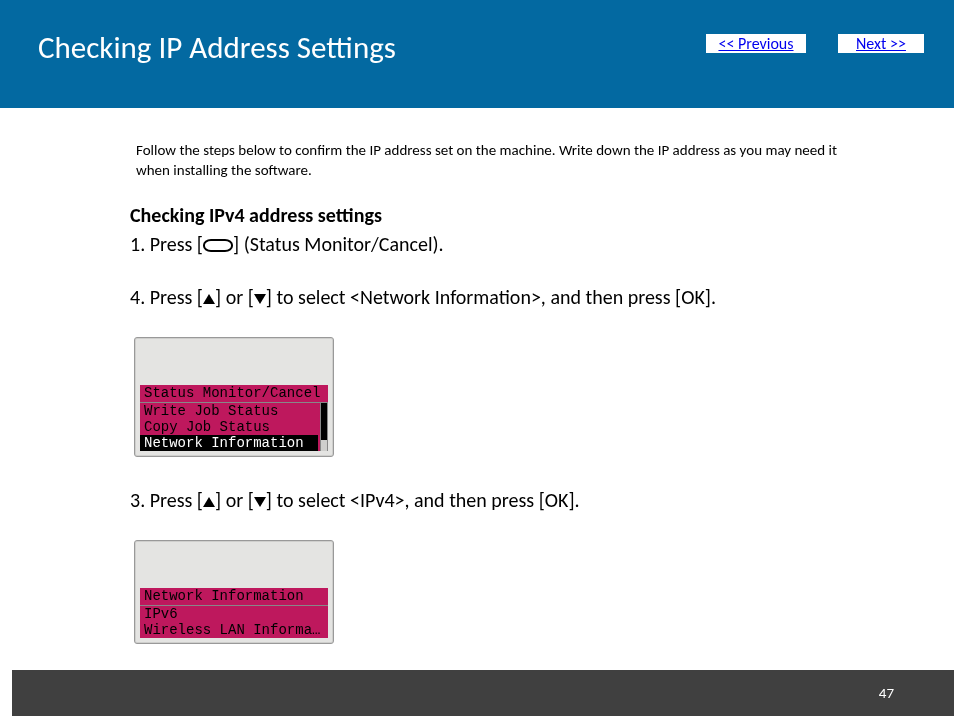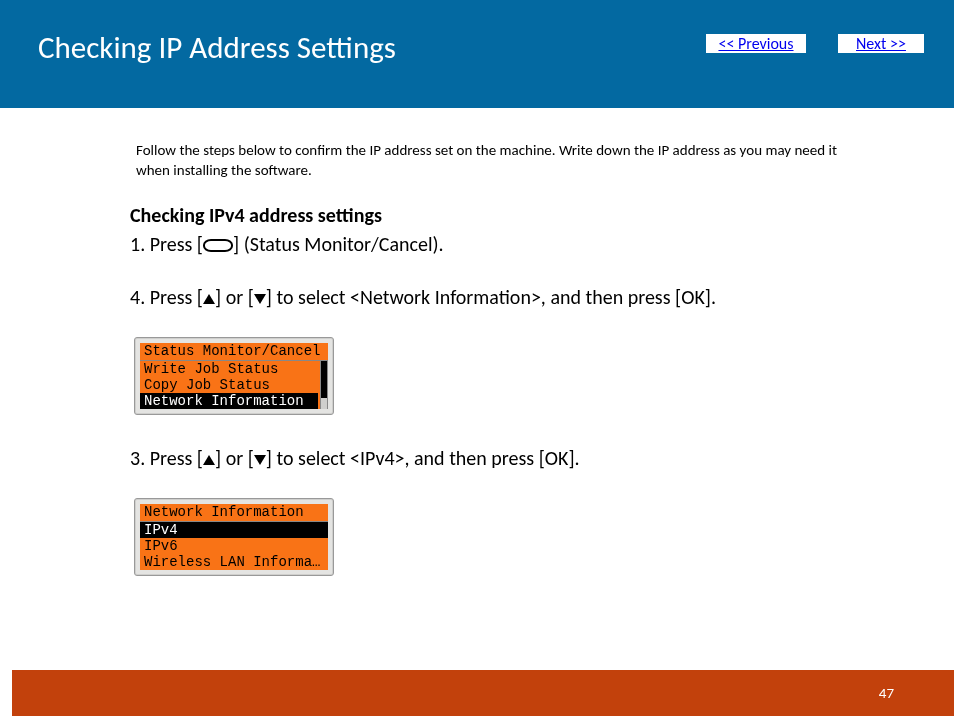--- a/index.html
+++ b/index.html
@@ -79,26 +79,27 @@
   .lcd {
     margin: 0 0 30px 4px;
     display: inline-block;
     border: 1px solid #999;
     border-radius: 3px;
     padding: 5px 5px 5px 5px;
     background: #e4e4e2;
     box-shadow: inset 0 0 0 1px #cfcfcd;
   }
   .lcd .screen {
-    background: #f97316;
+    background: #be185d;
     font-family: "Courier New", monospace;
     font-size: 14px;
     line-height: 1.15;
     color: #000;
     position: relative;
+    margin-top: 42px;
   }
   .lcd .screen-title {
     padding: 0 4px 1px 4px;
     border-bottom: 1px solid #888;
     white-space: nowrap;
   }
   .lcd .row {
     padding: 0 4px;
     white-space: nowrap;
   }
@@ -122,21 +123,21 @@
     position:absolute;
     left:0;right:0;
     background:#000;
   }
   .footer-bar {
     position: absolute;
     bottom: 0;
     left: 12px;
     right: 0;
     height: 46px;
-    background: #c2410c;
+    background: #404040;
   }
   .page-num {
     position: absolute;
     right: 60px;
     bottom: 14px;
     color: #fff;
     font-size: 15px;
   }
 </style>
 </head>
@@ -178,21 +179,20 @@
   </div>
 
   <div class="step">
     <span>3. Press [</span><span class="tri-up"></span><span>] or [</span><span class="tri-down"></span><span>] to select &lt;IPv4&gt;, and then press [OK].</span>
   </div>
 
   <div class="lcd" style="width:200px;">
     <div class="screen">
       <div class="screen-title">Network Information</div>
       <div>
-        <div class="row selected">IPv4</div>
         <div class="row">IPv6</div>
         <div class="row">Wireless LAN Informa…</div>
       </div>
     </div>
   </div>
 
 </div>
 
 <div class="footer-bar">
   <div class="page-num">47</div>

